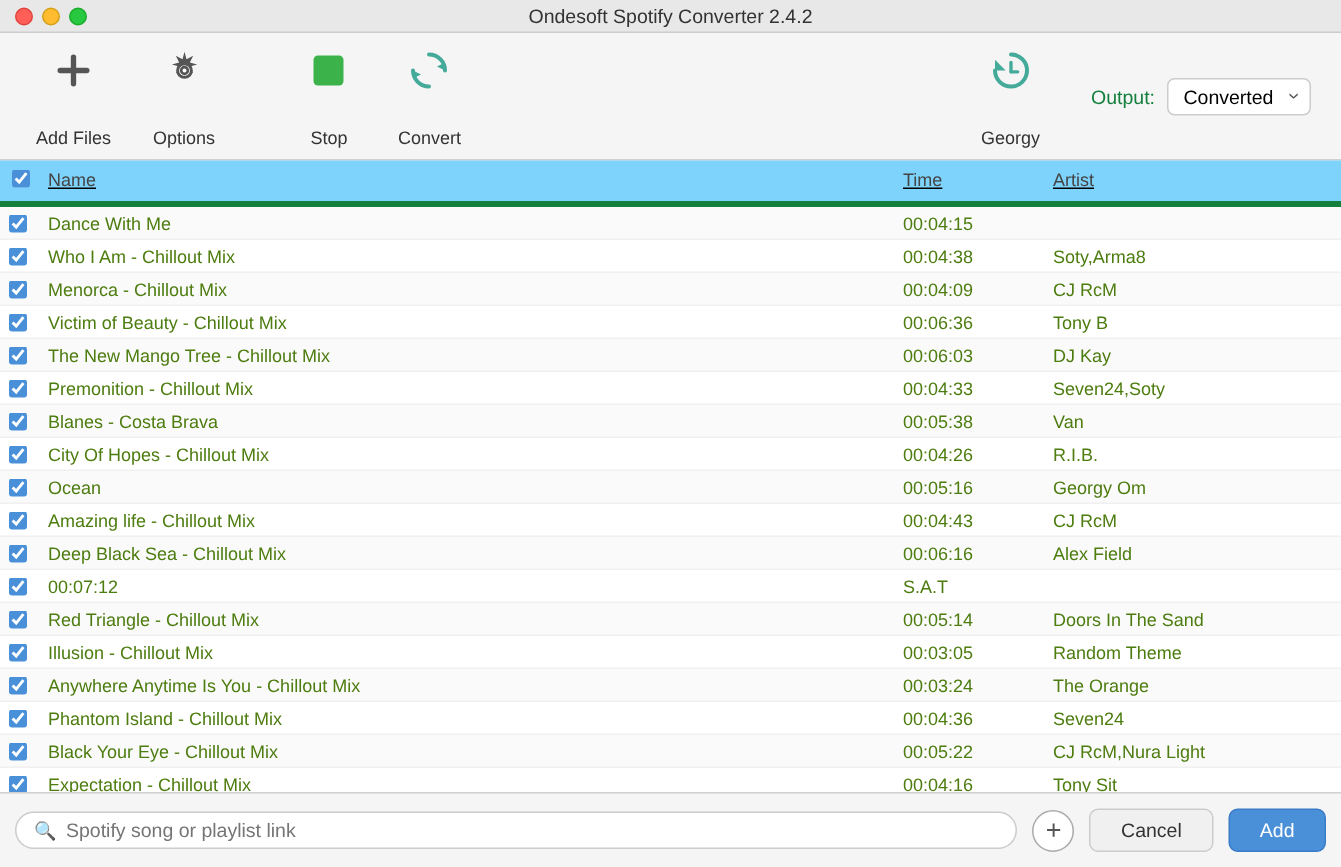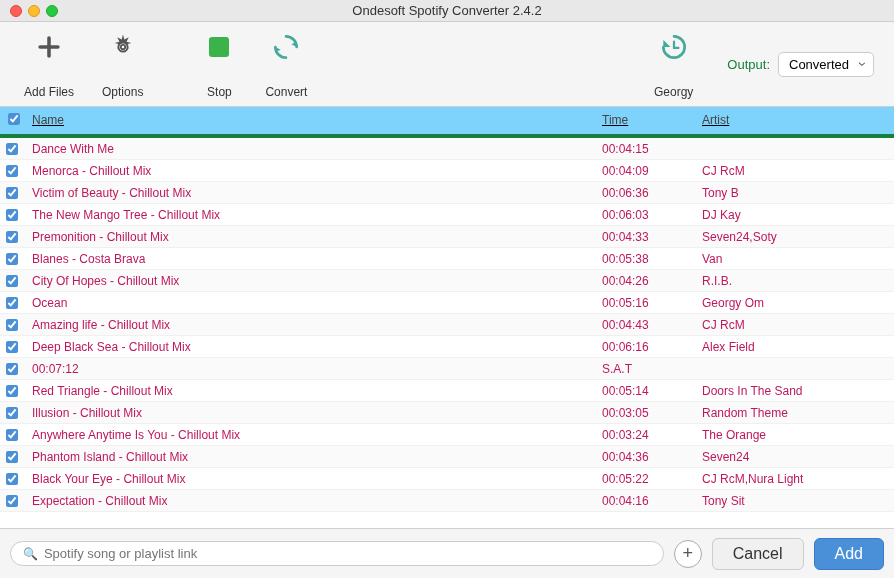--- a/index.html
+++ b/index.html
@@ -125,21 +125,21 @@
       display: grid;
       grid-template-columns: 24px 1fr 100px 200px;
       border-bottom: 1px solid #f0f0f0;
       align-items: center;
       height: 22px;
     }
     .table-row:nth-child(odd) { background: #fafafa; }
     .cell {
       padding: 2px 8px;
       font-size: 12px;
-      color: #be185d;
+      color: #4d7c0f;
       white-space: nowrap;
       overflow: hidden;
       text-overflow: ellipsis;
     }
     .cell-check {
       display: flex;
       align-items: center;
       justify-content: center;
       padding: 0 2px;
     }
@@ -187,21 +187,21 @@
       align-items: center;
       justify-content: center;
       font-size: 18px;
       color: #555;
     }
     .action-btn {
       padding: 6px 20px;
       border-radius: 6px;
       border: 1px solid #ccc;
       background: #f0f0f0;
-      font-size: 16px;
+      font-size: 13px;
       cursor: pointer;
       color: #333;
     }
     .action-btn.primary {
       background: #4a90d9;
       color: white;
       border-color: #3a7bc8;
     }
 
     
@@ -311,20 +311,28 @@
     <div class="cell-check">
       <input type="checkbox" class="checkbox" checked="" style="">
     </div>
     <div class="cell">Dance With Me</div>
     <div class="cell">00:04:15</div>
   </div>
     <div class="table-row">
     <div class="cell-check">
       <input type="checkbox" class="checkbox" checked="" style="">
     </div>
+    <div class="cell">Who I Am - Chillout Mix</div>
+    <div class="cell">00:04:38</div>
+    <div class="cell">Soty,Arma8</div>
+  </div>
+    <div class="table-row">
+    <div class="cell-check">
+      <input type="checkbox" class="checkbox" checked="" style="">
+    </div>
     <div class="cell">Menorca - Chillout Mix</div>
     <div class="cell">00:04:09</div>
     <div class="cell">CJ RcM</div>
   </div>
     <div class="table-row">
     <div class="cell-check">
       <input type="checkbox" class="checkbox" checked="" style="">
     </div>
     <div class="cell">Victim of Beauty - Chillout Mix</div>
     <div class="cell">00:06:36</div>

